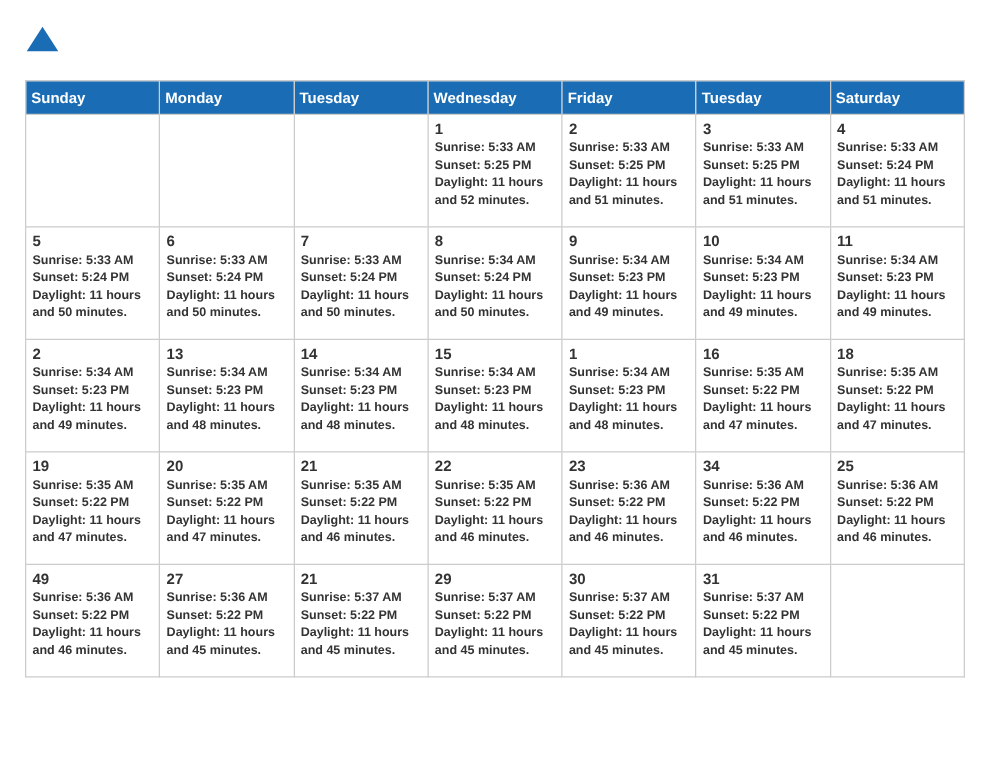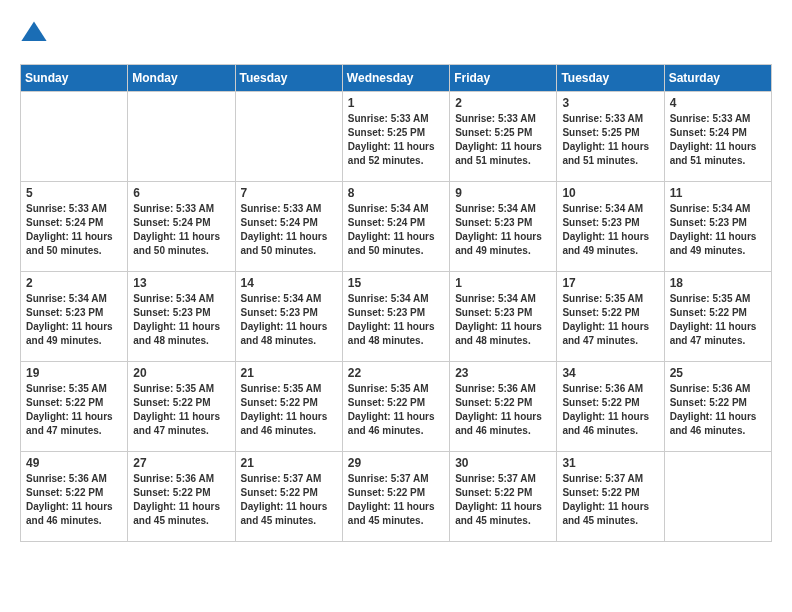--- a/index.html
+++ b/index.html
@@ -193,21 +193,21 @@
         </td>
         <td>
           <div class="day-number">15</div>
           <div class="day-info">Sunrise: 5:34 AM<br>Sunset: 5:23 PM<br>Daylight: 11 hours and 48 minutes.</div>
         </td>
         <td>
           <div class="day-number">1</div>
           <div class="day-info">Sunrise: 5:34 AM<br>Sunset: 5:23 PM<br>Daylight: 11 hours and 48 minutes.</div>
         </td>
         <td>
-          <div class="day-number">17</div>
+          <div class="day-number">16</div>
           <div class="day-info">Sunrise: 5:35 AM<br>Sunset: 5:22 PM<br>Daylight: 11 hours and 47 minutes.</div>
         </td>
         <td>
           <div class="day-number">18</div>
           <div class="day-info">Sunrise: 5:35 AM<br>Sunset: 5:22 PM<br>Daylight: 11 hours and 47 minutes.</div>
         </td>
       </tr>
       <tr class="week-row-alt">
         <td>
           <div class="day-number">19</div>

